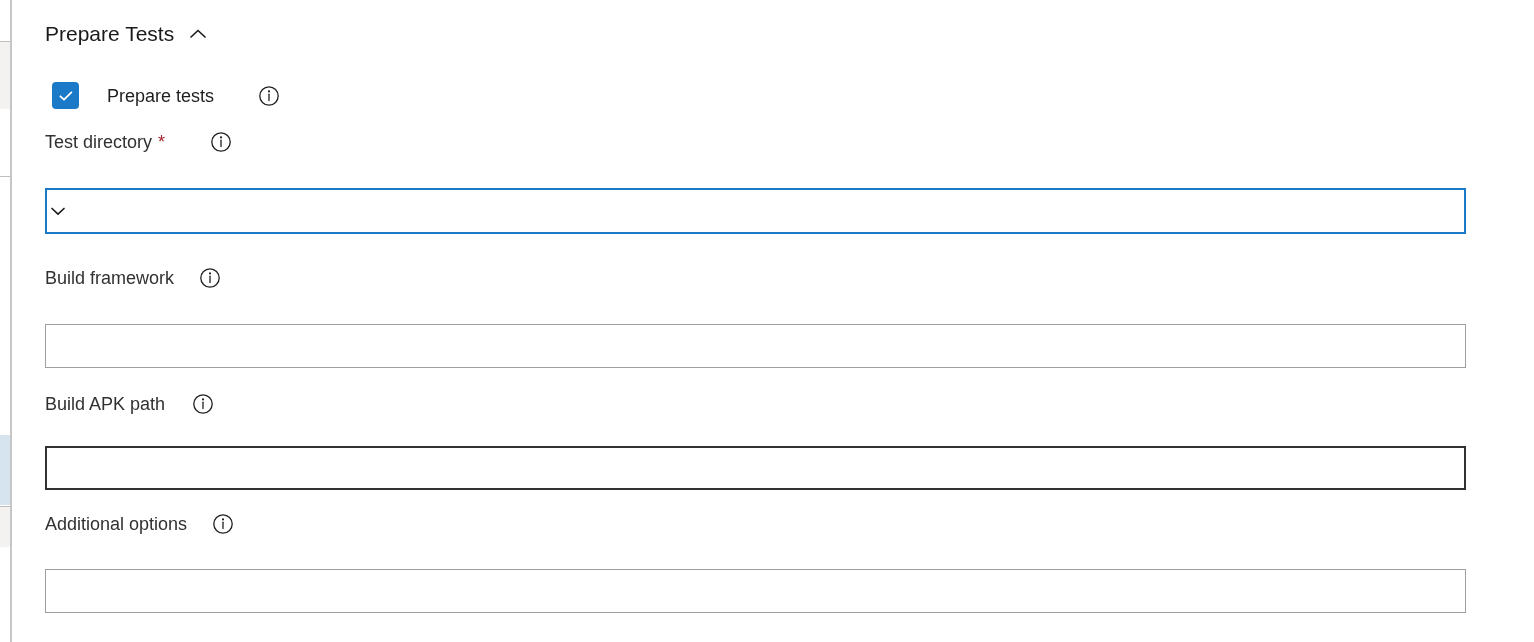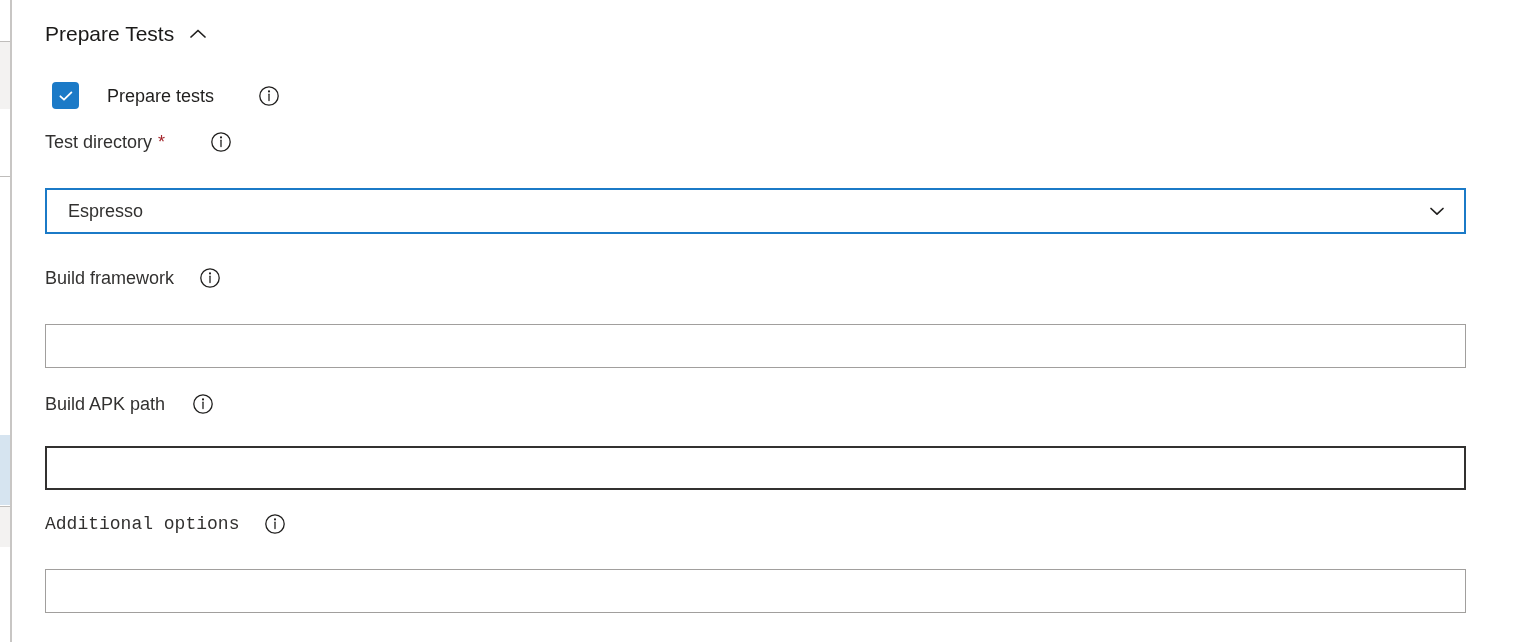--- a/index.html
+++ b/index.html
@@ -229,21 +229,20 @@
     <span class="info-icon" style="margin-left:45px;">
       <svg width="22" height="22" viewBox="0 0 22 22" fill="none">
         <circle cx="11" cy="11" r="9.2" stroke="#201f1e" stroke-width="1.3"></circle>
         <circle cx="11" cy="6.4" r="1.05" fill="#201f1e"></circle>
         <path d="M11 9.2 V15.6" stroke="#201f1e" stroke-width="1.3" stroke-linecap="round"></path>
       </svg>
     </span>
   </div>
 
   <div id="test-framework-select-wrap">
-    <span class="sel-value">Espresso</span>
     <span class="sel-caret chevron-down-icon">
       <svg width="22" height="22" viewBox="0 0 22 22" fill="none">
         <path d="M5 8.5 L11 14.2 L17 8.5" stroke="#201f1e" stroke-width="1.7" stroke-linecap="round" stroke-linejoin="round"></path>
       </svg>
     </span>
   </div>
 
   <div class="field-label-row" style="left:45px; top:267px;">
     <span class="field-label">Build framework</span>
     <span class="info-icon" style="margin-left:25px;">
@@ -263,21 +262,21 @@
       <svg width="22" height="22" viewBox="0 0 22 22" fill="none">
         <circle cx="11" cy="11" r="9.2" stroke="#201f1e" stroke-width="1.3"></circle>
         <circle cx="11" cy="6.4" r="1.05" fill="#201f1e"></circle>
         <path d="M11 9.2 V15.6" stroke="#201f1e" stroke-width="1.3" stroke-linecap="round"></path>
       </svg>
     </span>
   </div>
 
   <input class="text-input hovered" type="text" style="top: 446px;" placeholder="">
 
-  <div class="field-label-row" style="left:45px; top:513px;font-family:Liberation Mono, monospace;">
+  <div class="field-label-row" style="left:45px; top:513px;">
     <span class="field-label">Additional options</span>
     <span class="info-icon" style="margin-left:25px;">
       <svg width="22" height="22" viewBox="0 0 22 22" fill="none">
         <circle cx="11" cy="11" r="9.2" stroke="#201f1e" stroke-width="1.3"></circle>
         <circle cx="11" cy="6.4" r="1.05" fill="#201f1e"></circle>
         <path d="M11 9.2 V15.6" stroke="#201f1e" stroke-width="1.3" stroke-linecap="round"></path>
       </svg>
     </span>
   </div>
 

